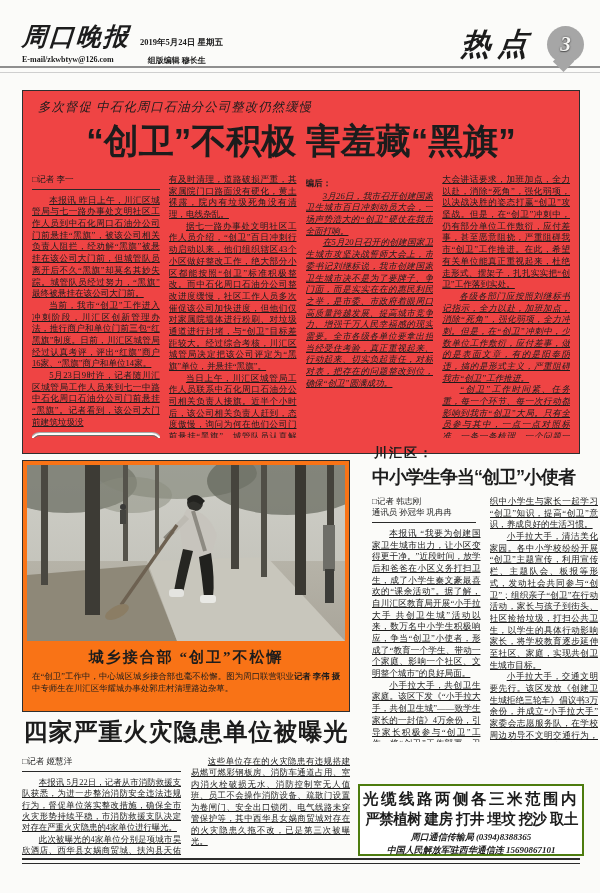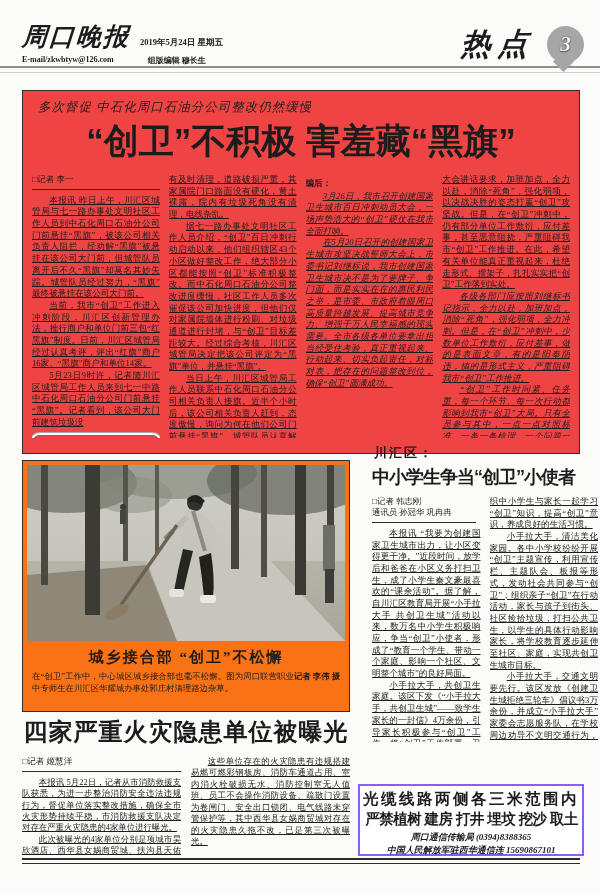--- a/index.html
+++ b/index.html
@@ -80,21 +80,21 @@
   .youth-kicker{font-size:13px;font-weight:bold;margin:0 0 3px 2px;letter-spacing:2px;}
   .youth-headline{
     font-family:"Liberation Sans","DejaVu Sans",sans-serif;
     font-size:18px;font-weight:900;letter-spacing:-1px;white-space:nowrap;margin:0 0 7px;
   }
   .youth-byline{border-bottom:1px solid #2a2a2a;padding-bottom:3px;margin-bottom:5px;font-size:8.4px;width:104px;}
   .youth-cols{gap:9px;height:246px;overflow:hidden;}
   
   .ad{
     position:absolute;top:784px;left:358px;width:226px;height:72px;box-sizing:border-box;
-    border:2px solid #8b5cf6;background:#fff;text-align:center;padding:3px 1px 2px;
+    border:2px solid #4d7c0f;background:#fff;text-align:center;padding:3px 1px 2px;
   }
   .ad-l1,.ad-l2{
     font-family:"Liberation Sans","DejaVu Sans",sans-serif;font-weight:900;white-space:nowrap;
   }
   .ad-l1{font-size:15.5px;letter-spacing:2.5px;}
   .ad-l2{font-size:15px;letter-spacing:-0.5px;transform:scaleX(0.96);transform-origin:center;}
   .ad-l3,.ad-l4{font-size:9px;font-weight:bold;font-style:italic;white-space:nowrap;}
   .ad-l3{margin-top:2px;}
   
   .fire{position:absolute;top:716px;left:22px;width:328px;}

